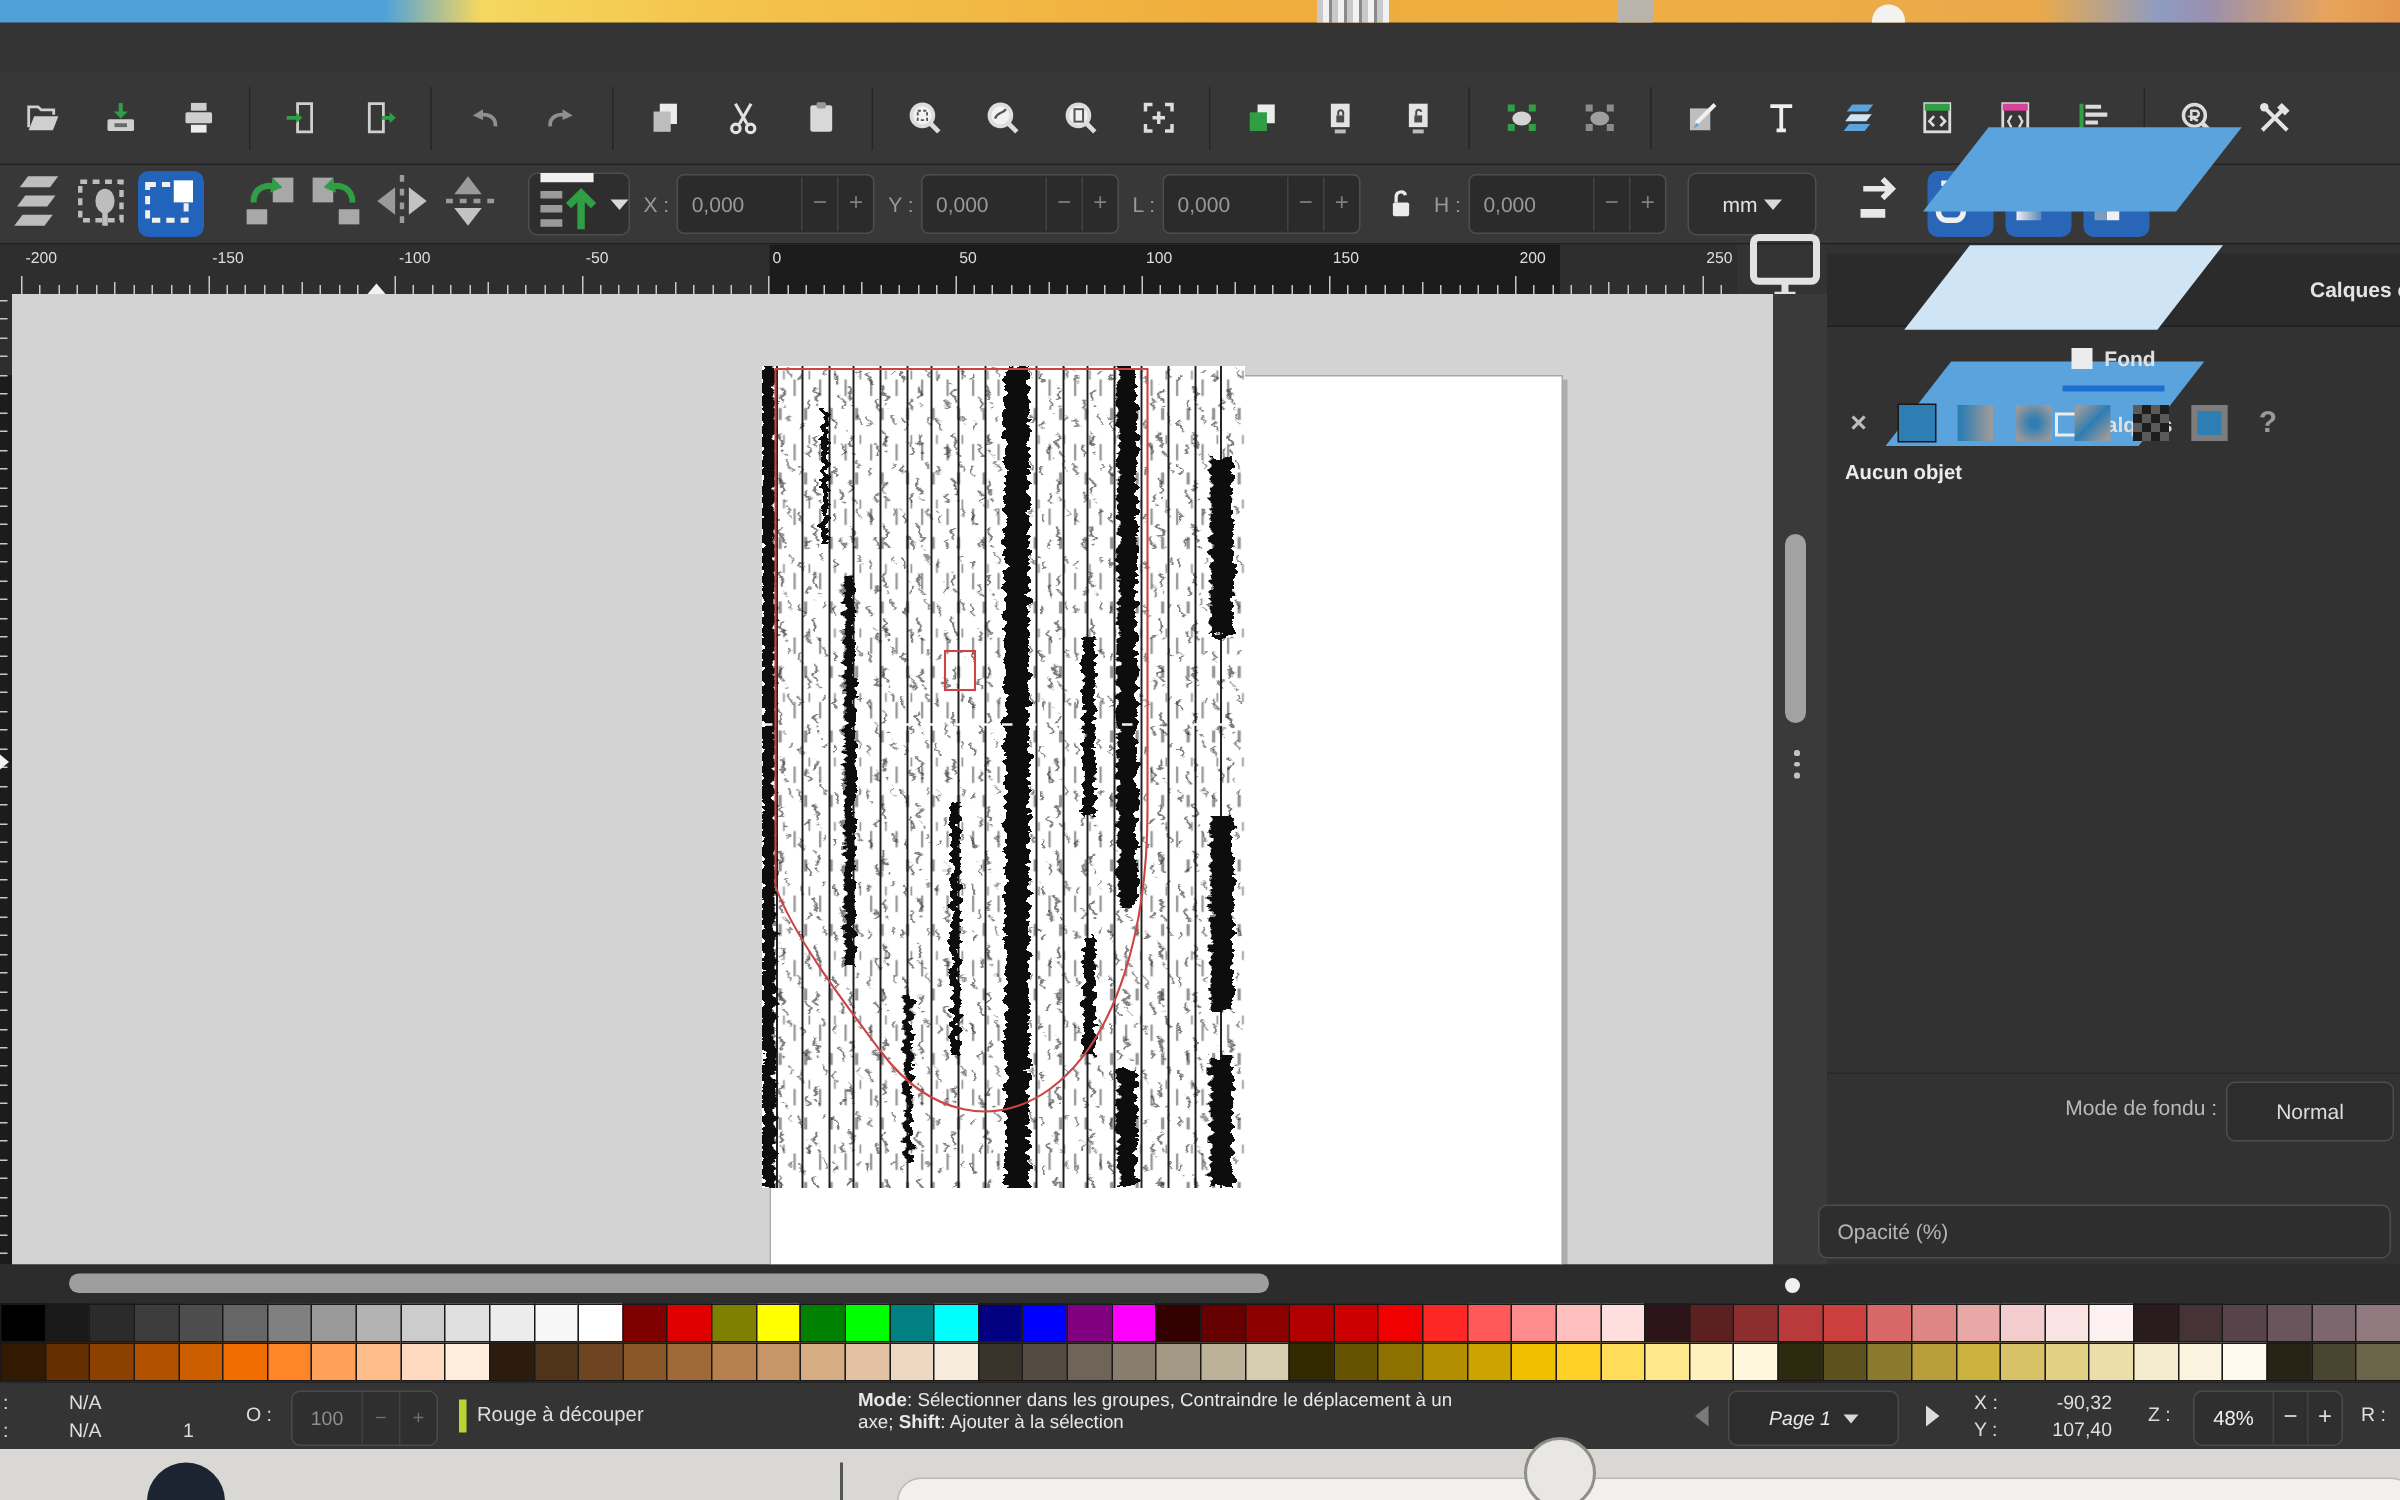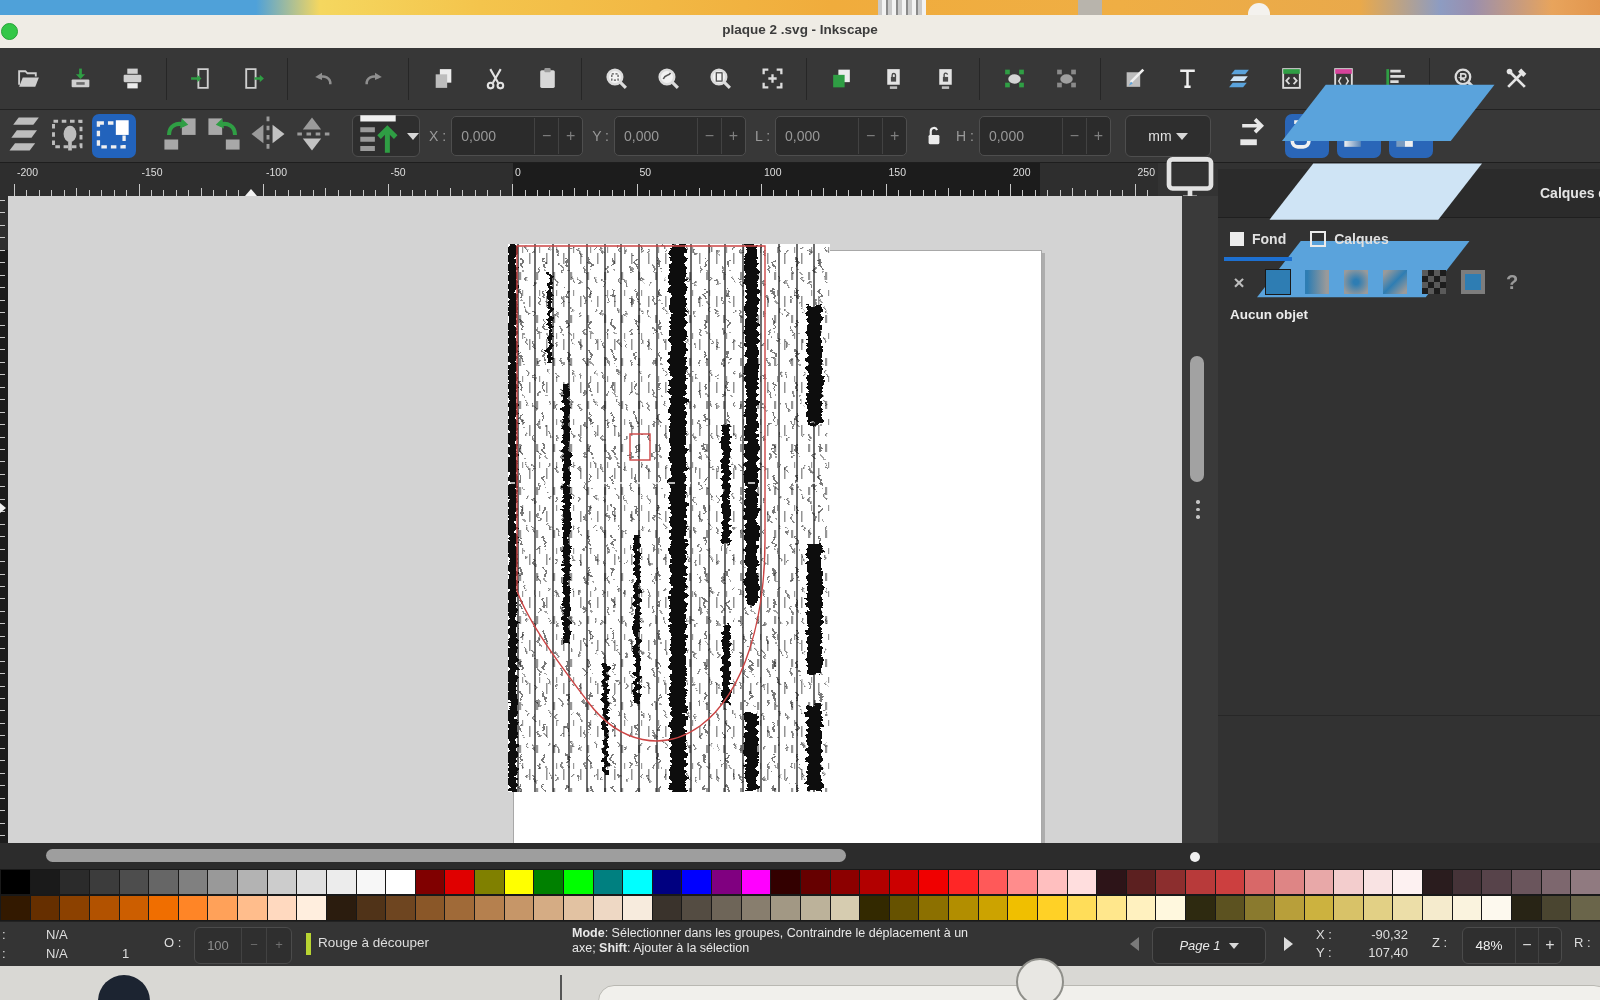--- a/index.html
+++ b/index.html
@@ -75,21 +75,21 @@
   #panel-grip i{width:3.5px;height:3.5px;border-radius:50%;background:#c4c4c4;}
 
   
   #panel{left:1218px;top:163px;width:382px;height:680px;background:#323232;}
   #panel-tabbar{position:absolute;left:0;top:6px;width:382px;height:48px;background:#2b2b2b;
     border-bottom:1px solid #1f1f1f;display:flex;}
   .ptab{display:flex;align-items:center;gap:8px;padding:0 14px;height:48px;position:relative;flex:0 0 auto;}
   .ptab .lbl{color:#e4e4e4;font-size:14px;font-weight:bold;white-space:nowrap;}
   .ptab svg{width:20px;height:20px;}
 
-  #panel-subtabs{position:absolute;left:0;top:54px;width:382px;height:44px;display:flex;align-items:flex-end;}
+  #panel-subtabs{position:absolute;left:0;top:54px;width:382px;height:44px;display:flex;align-items:center;flex-direction:column;}
   .subtab{display:flex;align-items:center;gap:8px;padding:0 12px;height:44px;position:relative;flex:0 0 auto;}
   .subtab .lbl{color:#e0e0e0;font-size:14px;font-weight:bold;white-space:nowrap;}
   .subtab.active::after{content:"";position:absolute;left:6px;right:6px;bottom:0;height:4px;background:#1d70d1;}
   .sq-fill{width:14px;height:14px;background:#ececec;}
   .sq-stroke{width:12px;height:12px;border:2px solid #ececec;}
 
   #filltype-row{position:absolute;left:8px;top:106px;display:flex;align-items:center;gap:13px;}
   .ftbtn{width:26px;height:26px;display:flex;align-items:center;justify-content:center;}
   .ftsw{width:24px;height:24px;}
   .ft-flat-color{background:#2e7db3;outline:1px solid #191919;}
@@ -155,24 +155,20 @@
 <body>
 
 <div id="app">
 
   <div id="wallpaper" class="abs">
     <div class="wfrag" style="left:878px;width:48px;background:repeating-linear-gradient(90deg,#c9c9c9 0 4px,#f2f2f2 4px 8px,#8a8a8a 8px 10px);"></div>
     <div class="wfrag" style="left:1078px;width:24px;background:#b8b4ac;"></div>
     <div class="wfrag" style="left:1248px;width:22px;height:12px;top:3px;border-radius:11px 11px 0 0;background:#f4f2ee;"></div>
   </div>
 
-  <div id="titlebar" class="abs">
-    <div id="traffic-green"></div>
-    <div id="title-text">plaque 2 .svg - Inkscape</div>
-  </div>
 
   <div id="toolbar-main" class="abs">
       <div class="tbtn">
         <span style="width:25px;height:25px;display:block;"><svg viewBox="0 0 24 24" xmlns="http://www.w3.org/2000/svg" style="width:100%;height:100%">
             <path d="M3 20l3.5-9H22l-3.5 9z" fill="#cfcfcf"></path>
             <path d="M3 18V5h6l2 2h8v3" fill="none" stroke="#cfcfcf" stroke-width="1.8"></path>
           </svg></span>
       </div>
       <div class="tbtn">
         <span style="width:25px;height:25px;display:block;"><svg viewBox="0 0 24 24" xmlns="http://www.w3.org/2000/svg" style="width:100%;height:100%">
@@ -804,20 +800,29 @@
         </div>
         <div class="ftbtn">
           <span class="ftsw ft-swatch"></span>
         </div>
         <div class="ftbtn">
           <span class="qglyph">?</span>
         </div>
       </div>
     <div id="no-object">Aucun objet</div>
     <div id="panel-divider"></div>
+    <div id="blend-row">
+      <span id="blend-label">Mode de fondu :</span>
+      <div id="blend-select">
+        <span>Normal</span>
+      </div>
+    </div>
+    <div class="slider-box" style="top:640px;">
+      <span>Opacité (%)</span>
+    </div>
   </div>
 
   <div id="palette-zone" class="abs">
     <div id="hscroll"></div>
     <div id="scroll-dot"></div>
     <div class="prow" style="top:26px;" id="palette-row1">
         <div class="sw" style="background:#000000"></div>
         <div class="sw" style="background:#1a1a1a"></div>
         <div class="sw" style="background:#2b2b2b"></div>
         <div class="sw" style="background:#3c3c3c"></div>

